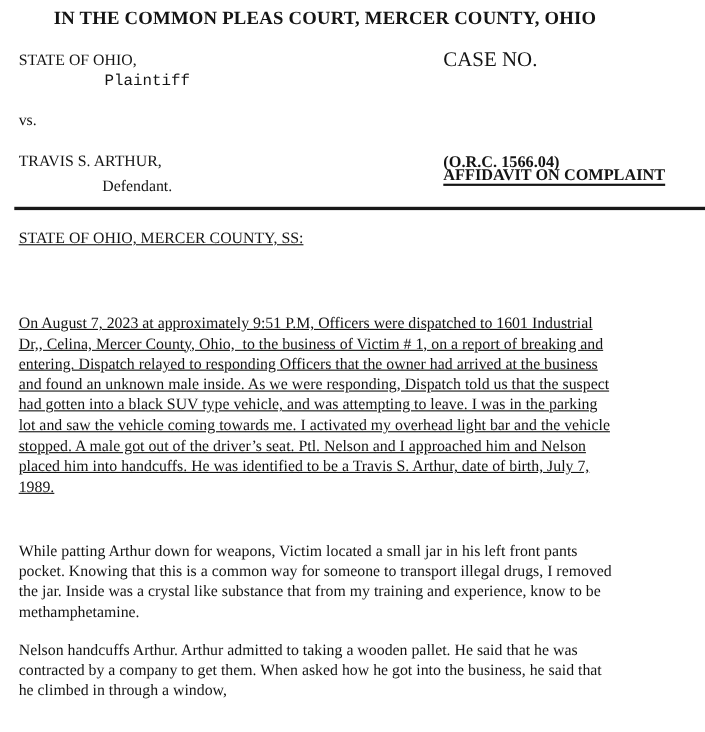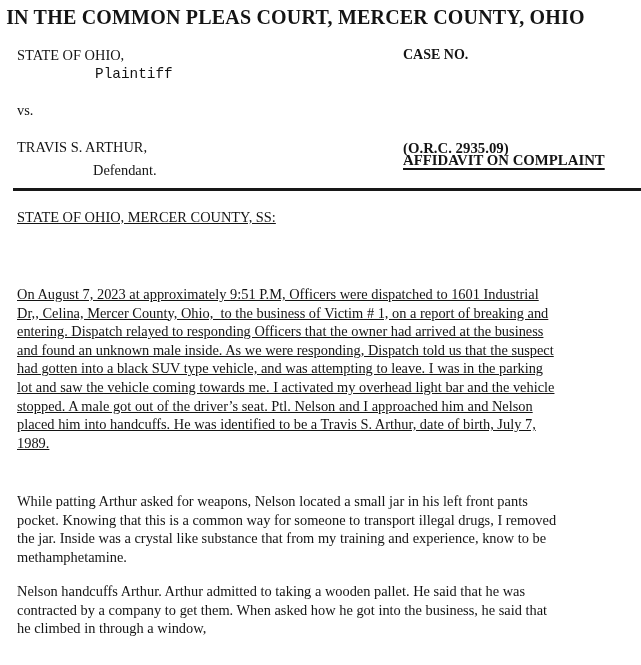--- a/index.html
+++ b/index.html
@@ -19,30 +19,30 @@
     overflow: hidden;
   }
   .abs { position: absolute; }
   .pre  { white-space: pre-wrap; }
   .court-title {
     top: 8px;
     left: 0;
     width: 591px;
     text-align: center;
     font-weight: bold;
-    font-size: 20px;
+    font-size: 17px;
     letter-spacing: 0.2px;
   }
   
   .plaintiff-name  { top: 46px;  left: 17px; }
   .plaintiff-role  { top: 65px;  left: 95px; font-family: Liberation Mono, monospace; }
   .versus          { top: 101px; left: 17px; }
   .defendant-name  { top: 138px; left: 17px; }
   .defendant-role  { top: 161px; left: 93px; }
-  .case-no         { top: 46px;  left: 403px; font-weight: bold; font-size: 14px; }
+  .case-no         { top: 46px;  left: 403px; font-weight: normal; font-size: 19px; }
   .filing-title {
     top: 119px; left: 403px;
     font-weight: bold; font-size: 14.8px;
     text-decoration: underline;
     text-decoration-thickness: 1.8px;
     text-underline-offset: 3px;
     margin-top: 32px;
   }
   .filing-statute  { top: 139px; left: 403px; font-weight: bold; font-size: 14.8px; }
   .caption-divider {
@@ -72,38 +72,38 @@
   <div class="abs versus">vs.</div>
 
   <div class="abs defendant-name">TRAVIS S. ARTHUR,</div>
 
   <div class="abs defendant-role">Defendant.</div>
 
   <div class="abs case-no">CASE NO.</div>
 
   <div class="abs filing-title">AFFIDAVIT ON COMPLAINT</div>
 
-  <div class="abs filing-statute">(O.R.C. 2935.09)</div>
+  <div class="abs filing-statute">(O.R.C. 1566.04)</div>
 
   <div class="abs caption-divider"></div>
 
   <div class="abs venue-line">STATE OF OHIO, MERCER COUNTY, SS:</div>
 
 
   <div class="abs pre para para-2">On August 7, 2023 at approximately 9:51 P.M, Officers were dispatched to 1601 Industrial
 Dr,, Celina, Mercer County, Ohio,  to the business of Victim # 1, on a report of breaking and
 entering. Dispatch relayed to responding Officers that the owner had arrived at the business
 and found an unknown male inside. As we were responding, Dispatch told us that the suspect
 had gotten into a black SUV type vehicle, and was attempting to leave. I was in the parking
 lot and saw the vehicle coming towards me. I activated my overhead light bar and the vehicle
 stopped. A male got out of the driver’s seat. Ptl. Nelson and I approached him and Nelson
 placed him into handcuffs. He was identified to be a Travis S. Arthur, date of birth, July 7,
 1989.</div>
 
-  <div class="abs pre para para-3">While patting Arthur asked for weapons, Nelson located a small jar in his left front pants
+  <div class="abs pre para para-3">While patting Arthur down for weapons, Victim located a small jar in his left front pants
 pocket. Knowing that this is a common way for someone to transport illegal drugs, I removed
 the jar. Inside was a crystal like substance that from my training and experience, know to be
 methamphetamine.</div>
 
   <div class="abs pre para para-4">Nelson handcuffs Arthur. Arthur admitted to taking a wooden pallet. He said that he was
 contracted by a company to get them. When asked how he got into the business, he said that
 he climbed in through a window,</div>
 
 </div>
 

